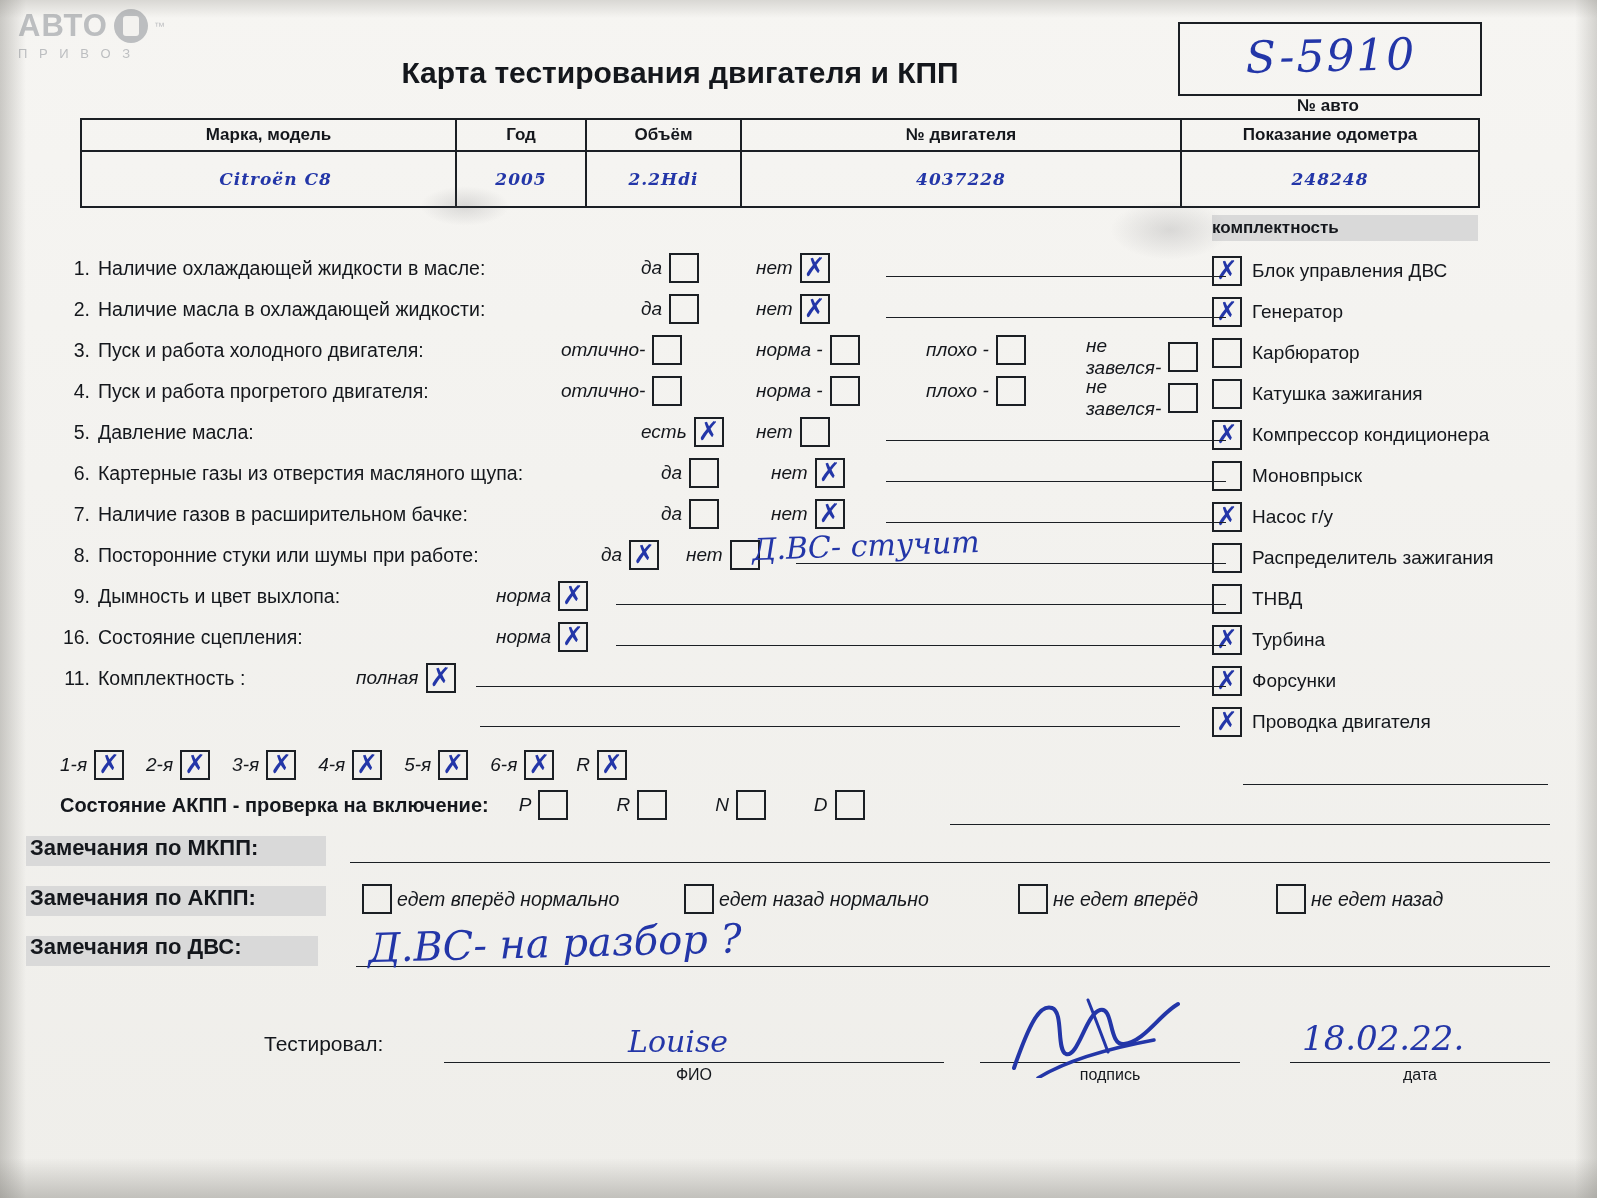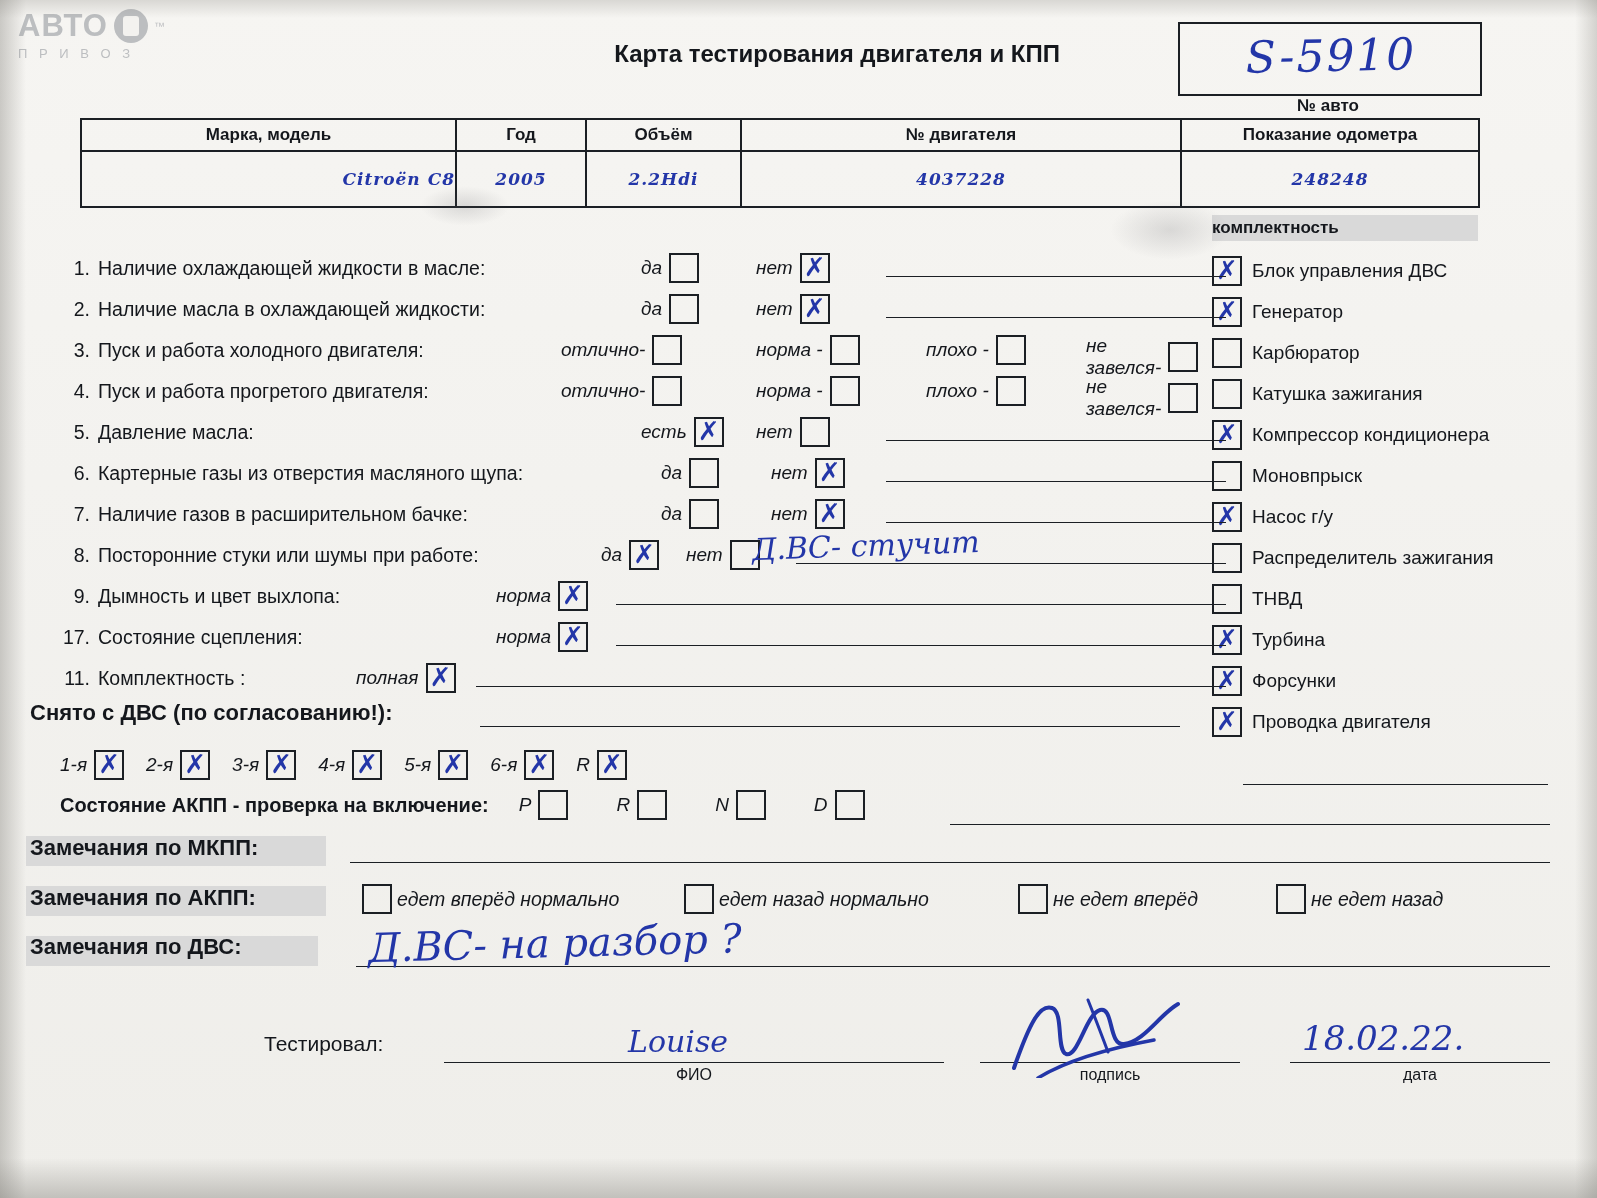--- a/index.html
+++ b/index.html
@@ -64,24 +64,24 @@
   }
   .wm-tm { font-size: 11px; color:#bcbec0; vertical-align: super;}
   .wm-sub {
     font-size: 13px; letter-spacing: 4px; color:#bcbec0; margin-top:2px;
     font-family: "Liberation Sans", sans-serif;
   }
 
   
   .title {
     position: absolute;
-    left: 300px; top: 40px;
+    left: 300px; top: 56px;
     width: 760px;
-    text-align: right;
-    font-size: 24px;
+    text-align: center;
+    font-size: 30px;
     font-weight: bold;
     letter-spacing: 0px;
   }
 
   
   .auto-box {
     position: absolute;
     left: 1178px; top: 22px;
     width: 300px; height: 70px;
     border: 2px solid #1b1f24;
@@ -314,21 +314,21 @@
     </colgroup>
     <tbody>
         <tr>
       <th>Марка, модель</th>
       <th>Год</th>
       <th>Объём</th>
       <th>№ двигателя</th>
       <th>Показание одометра</th>
     </tr>
     <tr>
-      <td class="val hand hand-lg" style="text-align:right;padding-left:14px">Citroën C8</td>
+      <td class="val hand hand-lg" style="text-align:center;padding-left:14px">Citroën C8</td>
       <td class="val hand hand-lg">2005</td>
       <td class="val hand hand-lg">2.2Hdi</td>
       <td class="val hand hand-lg">4037228</td>
       <td class="val hand hand-lg">248248</td>
     </tr>
   </tbody>
     </table>
 
   <div class="kompl-head">комплектность</div>
 
@@ -505,42 +505,41 @@
       <div class="row">
         <span class="num">9.</span>
         <span class="qtext">Дымность и цвет выхлопа:</span>
         <span class="opt" style="position: absolute; left: 440px; top: 5px;">
           <span class="opt-label">норма</span>
           <span class="box checked"></span>
         </span>
         <span class="rule" style="position: absolute; left: 560px; width: 610px; bottom: 6px;"></span>
       </div>
       <div class="row">
-        <span class="num">17.</span>
+        <span class="num">16.</span>
         <span class="qtext">Состояние сцепления:</span>
         <span class="opt" style="position: absolute; left: 440px; top: 5px;">
           <span class="opt-label">норма</span>
           <span class="box checked"></span>
         </span>
         <span class="rule" style="position: absolute; left: 560px; width: 610px; bottom: 6px;"></span>
       </div>
       <div class="row">
         <span class="num">11.</span>
         <span class="qtext">Комплектность :</span>
         <span class="opt" style="position: absolute; left: 300px; top: 5px;">
           <span class="opt-label">полная</span>
           <span class="box checked"></span>
         </span>
         <span class="rule" style="position: absolute; left: 420px; width: 750px; bottom: 6px;"></span>
       </div>
     </div>
 
   <div class="scribble" style="left:752px; top:528px; font-size:30px; transform:rotate(-2deg);">Д.ВС- стучит</div>
 
-  <div class="snyato">Снято с ДВС (по согласованию!):</div>
   <div class="snyato-rule"></div>
 
   <div class="gear-row" id="mkpp-row" style="top:750px;">
       <span class="gear-item" style="margin-right: 22px;">
         <span class="gear-lab">1-я</span>
         <span class="box checked"></span>
       </span>
       <span class="gear-item" style="margin-right: 22px;">
         <span class="gear-lab">2-я</span>
         <span class="box checked"></span>

